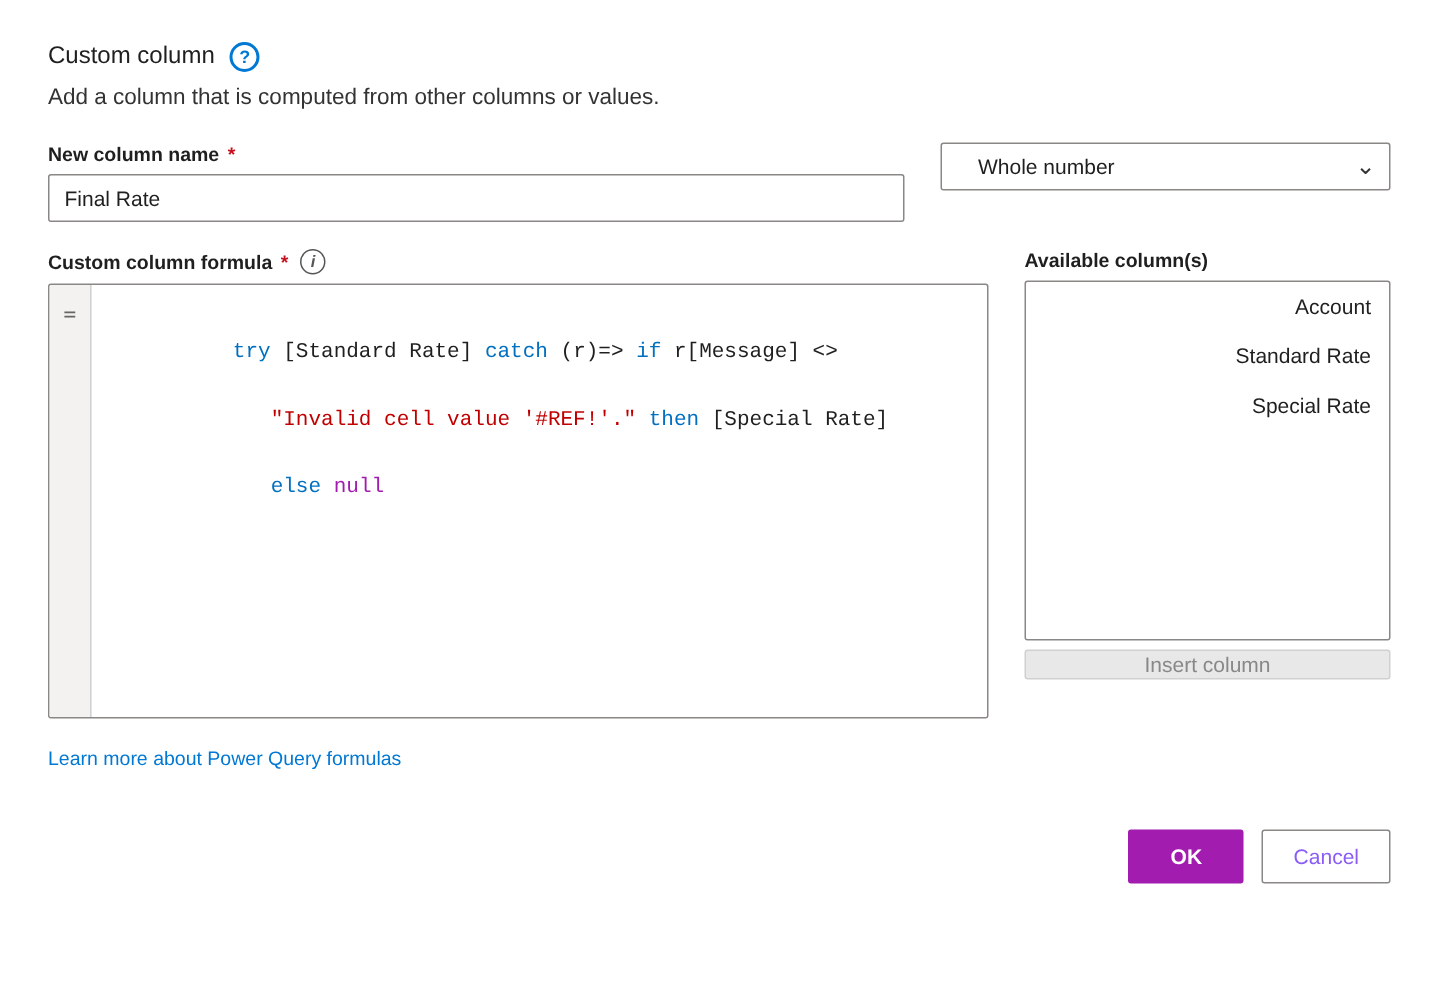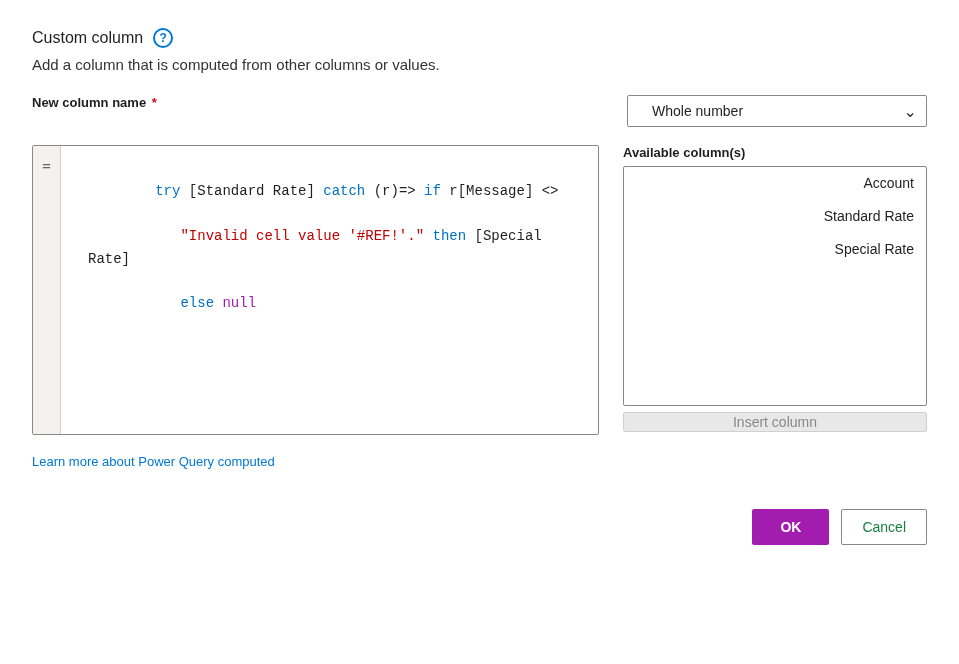--- a/index.html
+++ b/index.html
@@ -183,21 +183,21 @@
       line-height: 1.6;
       flex: 1;
       white-space: pre-wrap;
     }
 
     .kw-blue { color: #0070c0; }
     .kw-red { color: #c00000; }
     .kw-purple { color: #a21caf; }
 
     .available-group {
-      width: 304px;
+      width: 244px;
       display: flex;
       flex-direction: column;
       gap: 6px;
     }
 
     .available-label {
       font-size: 13px;
       font-weight: 600;
       color: #1f1f1f;
     }
@@ -255,21 +255,21 @@
       padding: 9px 28px;
       font-size: 14px;
       font-family: inherit;
       font-weight: 600;
       cursor: pointer;
       margin-left: 20px;
     }
 
     .btn-cancel {
       background: #fff;
-      color: #15803d;
+      color: #8b5cf6;
       border: 1px solid #8a8886;
       border-radius: 2px;
       padding: 9px 20px;
       font-size: 14px;
       font-family: inherit;
       cursor: pointer;
     }
   </style>
 </head>
 <body>
@@ -283,34 +283,41 @@
 </div>
 
 <p class="subtitle">Add a column that is computed from other columns or values.</p>
 
 
 <div class="form-row">
   <div class="form-group column-name">
     <label class="field-label">
       <span>New column name</span><span class="required-star"> *</span>
     </label>
+    <input type="text" class="text-input" value="Final Rate" style="">
   </div>
 
   <div class="form-group data-type">
     <div class="select-wrapper">
       <button class="select-btn">Whole number</button>
       <span class="select-chevron">⌄</span>
     </div>
   </div>
 </div>
 
 
 <div class="formula-row">
 
   <div class="formula-group">
+    <div class="formula-label-row">
+      <label class="field-label">
+        <span>Custom column formula</span><span class="required-star"> *</span>
+      </label>
+      <div class="info-icon">i</div>
+    </div>
 
     <div class="formula-editor">
       <div class="formula-gutter">=</div>
       <div class="formula-content">
         <span class="kw-blue">try</span> [Standard Rate] <span class="kw-blue">catch</span> (r)=&gt; <span class="kw-blue">if</span> r[Message] &lt;&gt;<br>
         &nbsp;&nbsp;&nbsp;<span class="kw-red">"Invalid cell value '#REF!'."</span> <span class="kw-blue">then</span> [Special Rate]<br>
         &nbsp;&nbsp;&nbsp;<span class="kw-blue">else</span> <span class="kw-purple">null</span>
       </div>
     </div>
   </div>
@@ -320,21 +327,21 @@
     <div class="columns-list">
       <div class="column-item">Account</div>
       <div class="column-item">Standard Rate</div>
       <div class="column-item">Special Rate</div>
     </div>
     <button class="insert-btn" disabled="">Insert column</button>
   </div>
 </div>
 
 
-<a class="learn-more-link" href="#">Learn more about Power Query computed</a>
+<a class="learn-more-link" href="#">Learn more about Power Query formulas</a>
 
 
 <div class="footer-row">
   <button class="btn-ok">OK</button>
   <button class="btn-cancel">Cancel</button>
 </div>
 
 
 
 

